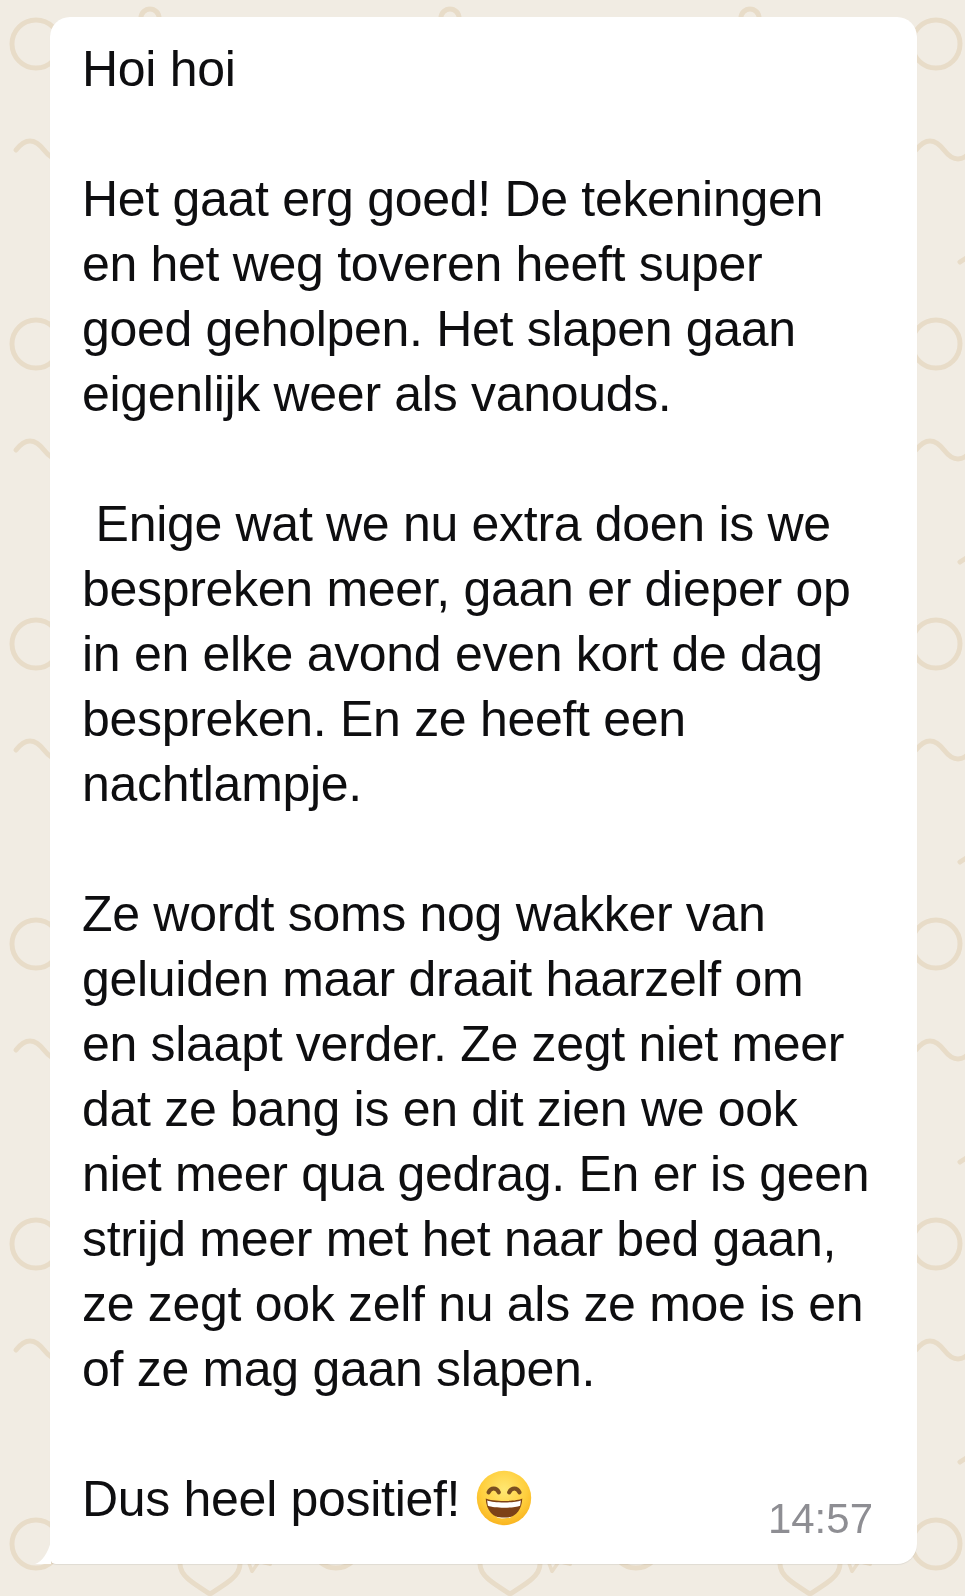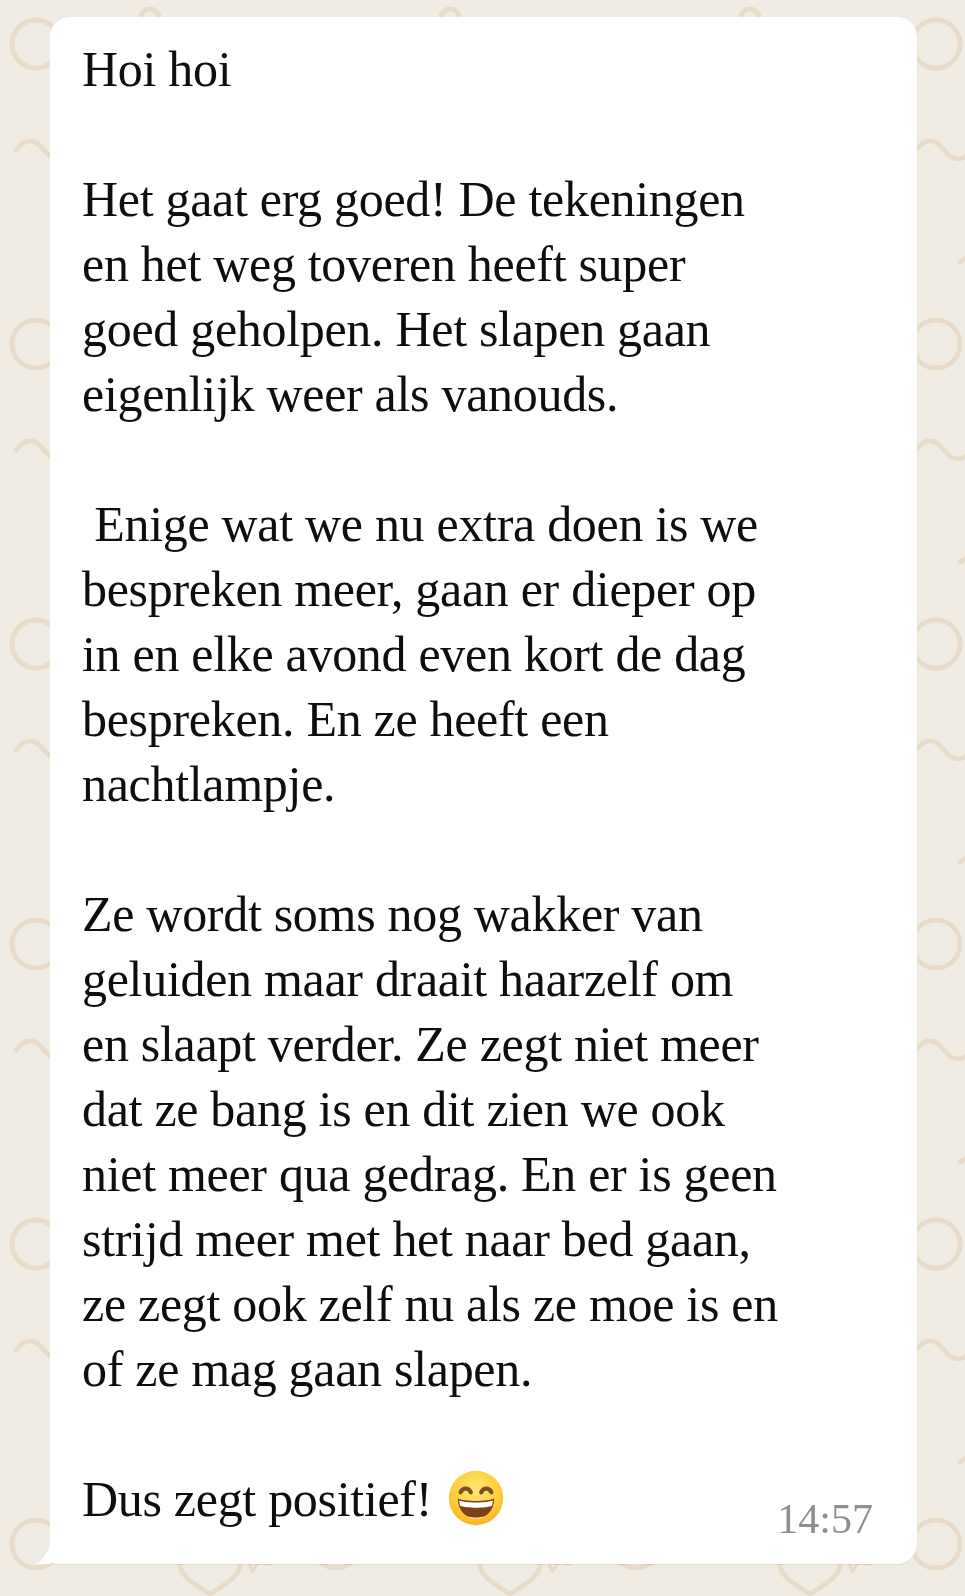--- a/index.html
+++ b/index.html
@@ -5,21 +5,21 @@
   html, body {
     margin: 0;
     padding: 0;
   }
   .stage {
     position: relative;
     width: 965px;
     height: 1596px;
     overflow: hidden;
     background: #F1ECE3;
-    font-family: Liberation Serif, serif;
+    font-family: Liberation Sans, sans-serif;
   }
   .bg-pattern {
     position: absolute;
     inset: 0;
     width: 100%;
     height: 100%;
     display: block;
   }
   .bubble {
     position: absolute;
@@ -122,21 +122,21 @@
 Ze wordt soms nog wakker van
 geluiden maar draait haarzelf om
 en slaapt verder. Ze zegt niet meer
 dat ze bang is en dit zien we ook
 niet meer qua gedrag. En er is geen
 strijd meer met het naar bed gaan,
 ze zegt ook zelf nu als ze moe is en
 of ze mag gaan slapen.</div>
 
     <div class="closing-row">
-      <span>Dus zegt positief!</span><svg class="emoji" viewBox="0 0 64 64" xmlns="http://www.w3.org/2000/svg">
+      <span>Dus heel positief!</span><svg class="emoji" viewBox="0 0 64 64" xmlns="http://www.w3.org/2000/svg">
         <defs>
           <radialGradient id="faceGrad" cx="0.5" cy="0.35" r="0.75">
             <stop offset="0%" stop-color="#FFE873"></stop>
             <stop offset="55%" stop-color="#FFCF3E"></stop>
             <stop offset="100%" stop-color="#F7A912"></stop>
           </radialGradient>
         </defs>
         <circle cx="32" cy="32" r="29" fill="url(#faceGrad)"></circle>
         <path d="M15.5,26 C18,20.5 24,20.5 26.5,26" fill="none" stroke="#7A4F21" stroke-width="4.4" stroke-linecap="round"></path>
         <path d="M37.5,26 C40,20.5 46,20.5 48.5,26" fill="none" stroke="#7A4F21" stroke-width="4.4" stroke-linecap="round"></path>

